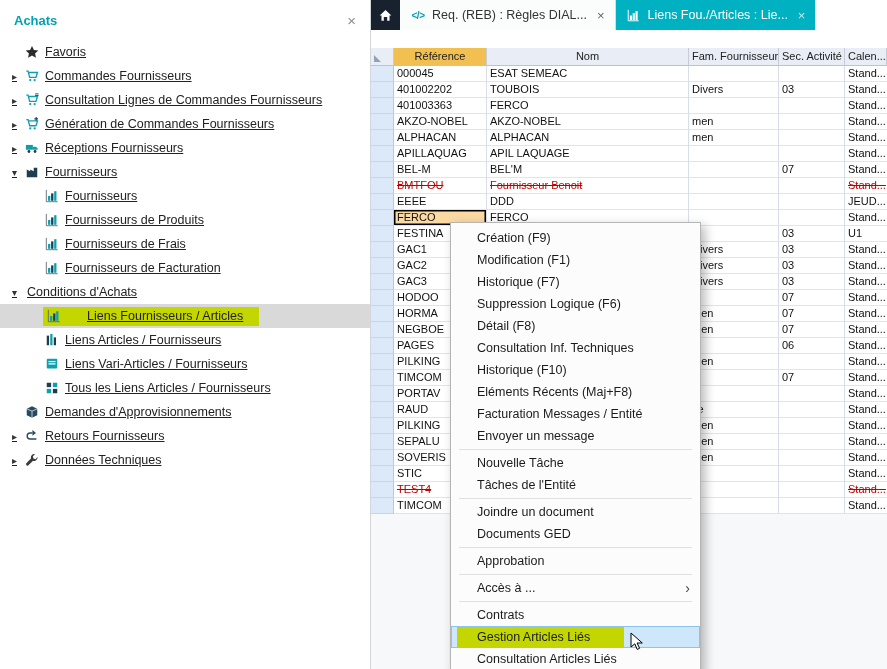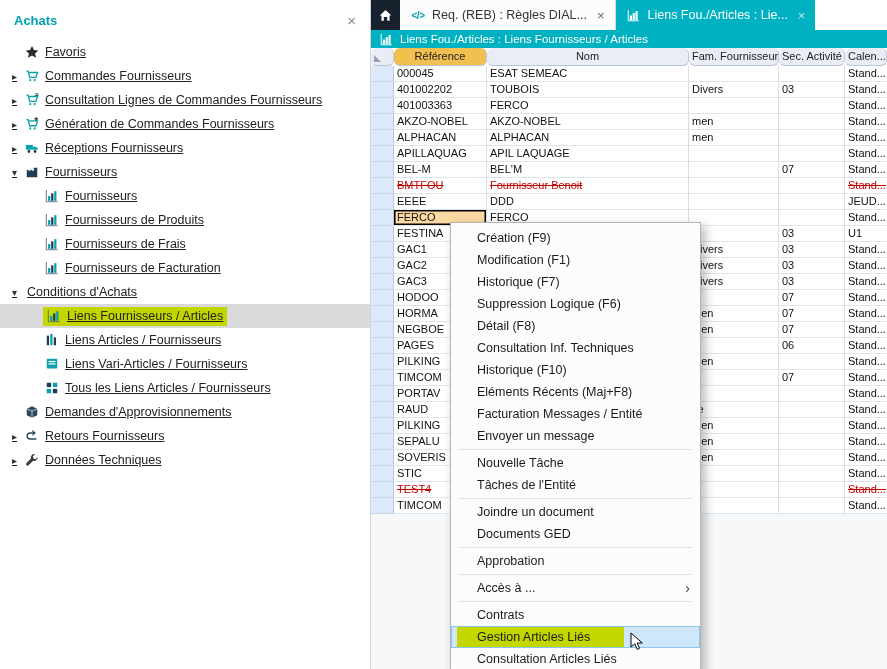--- a/index.html
+++ b/index.html
@@ -14,21 +14,21 @@
   .sb-header { height:40px; display:flex; align-items:center; justify-content:space-between; padding:0 14px 0 14px; }
   .sb-title { color:#00a3b4; font-weight:bold; font-size:13px; }
   .sb-close { color:#8a9096; font-size:15px; cursor:pointer; line-height:1; }
   .sb-items { }
   .sb-item { height:24px; display:flex; align-items:center; padding-left:6px; font-size:12.5px; color:#222; white-space:nowrap; cursor:pointer;text-decoration:underline; }
   .sb-item.sel { background:#d9d9d9; }
   .arrow { width:17px; text-align:center; font-size:10px; color:#333; flex:0 0 17px; }
   .sp1 { width:37px; flex:0 0 37px; }
   .ic { width:18px; height:15px; display:inline-flex; align-items:center; justify-content:center; flex:0 0 18px; }
   .sb-label { margin-left:4px; }
-  .hl-green { display:inline-flex; align-items:center; background:#c3d600; padding:2px 4px 2px 2px; }
+  .hl-green { display:inline-flex; align-items:center; background:#c3d600; padding:2px 16px 2px 2px;gap:20px; }
 
   
   .rightpanel { position:absolute; left:371px; top:0; width:516px; height:669px; background:#fff; }
 
   .tabbar { height:30px; display:flex; align-items:stretch; background:#fff; }
   .hometab { width:29px; background:#18222e; display:flex; align-items:center; justify-content:center; cursor:pointer; flex:0 0 29px; }
   .tab { display:flex; align-items:center; padding:0 10px; font-size:12.5px; background:#fbfcfc; color:#333; border-right:1px solid #d8dcde; cursor:pointer; white-space:nowrap; }
   .tab .ic { width:16px; flex:0 0 16px; }
   .tab-label { margin-left:6px; }
   .tab-close { margin-left:10px; font-size:13px; opacity:.75; }
@@ -37,21 +37,21 @@
   .titlebar { height:18px; background:#00b2c1; color:#fff; display:flex; align-items:center; padding:0 8px; font-size:11.5px; }
   .titlebar .ic { width:15px; height:13px; flex:0 0 15px; }
   .tb-text { margin-left:6px; }
 
   
   .grid { position:absolute; left:0; top:48px; right:0; }
   .trow { display:flex; height:16px; font-size:11px; }
   .trow.header { height:18px; }
   .cell { height:100%; padding:0 3px; line-height:15px; white-space:nowrap; overflow:hidden; background:#fff;
           border-right:1px solid #d7dee8; border-bottom:1px solid #dde5ef; color:#111; }
-  .header .cell { background:#e9eef6; text-align:center; line-height:17px; border-right:1px solid #c5ccd6; border-bottom:1px solid #b9c4d2; color:#222; position:relative;border-radius:6px; }
+  .header .cell { background:#e9eef6; text-align:center; line-height:17px; border-right:1px solid #c5ccd6; border-bottom:1px solid #b9c4d2; color:#222; position:relative; }
   .header .c1 { background:#f1c050; }
   .header .c5 { text-align:left; }
   .c0 { width:23px; flex:0 0 23px; background:#dce9f8; border-right-color:#b9c9de; border-bottom-color:#c6d6ea; }
   .c1 { width:93px; flex:0 0 93px; }
   .c2 { width:202px; flex:0 0 202px; }
   .c3 { width:90px; flex:0 0 90px; }
   .c4 { width:66px; flex:0 0 66px; }
   .c5 { flex:1 1 auto; border-right:none; }
   .red-cell { color:#c00000; text-decoration:line-through; }
   .focus-cell { background:#fbd9a3; box-shadow:inset 0 0 0 1.5px #000; }
@@ -299,31 +299,20 @@
             <path d="M1.5 1v13.5h13" stroke="#fff" stroke-width="1.2" fill="none"></path>
             <rect x="3.5" y="8" width="2.6" height="5.5" fill="#fff"></rect>
             <rect x="7" y="5" width="2.6" height="8.5" fill="#fff"></rect>
             <rect x="10.5" y="2.5" width="2.6" height="11" fill="#fff"></rect>
           </svg>
         </span>
         <span class="tab-label">Liens Fou./Articles : Lie...</span>
         <span class="tab-close">×</span>
       </div>
     </div>
-  <div class="titlebar">
-    <span class="ic">
-        <svg width="13" height="13" viewBox="0 0 16 16">
-          <path d="M1.5 1v13.5h13" stroke="#fff" stroke-width="1.2" fill="none"></path>
-          <rect x="3.5" y="8" width="2.6" height="5.5" fill="#fff"></rect>
-          <rect x="7" y="5" width="2.6" height="8.5" fill="#fff"></rect>
-          <rect x="10.5" y="2.5" width="2.6" height="11" fill="#fff"></rect>
-        </svg>
-      </span>
-    <span class="tb-text">Liens Fou./Articles : Liens Fournisseurs / Articles</span>
-  </div>
   <div class="grid">
     <div class="trow header">
         <div class="cell c0">
           <span class="corner-tri"></span>
         </div>
         <div class="cell c1">Référence</div>
         <div class="cell c2">Nom</div>
         <div class="cell c3">Fam. Fournisseur</div>
         <div class="cell c4">Sec. Activité</div>
         <div class="cell c5">Calen...</div>

